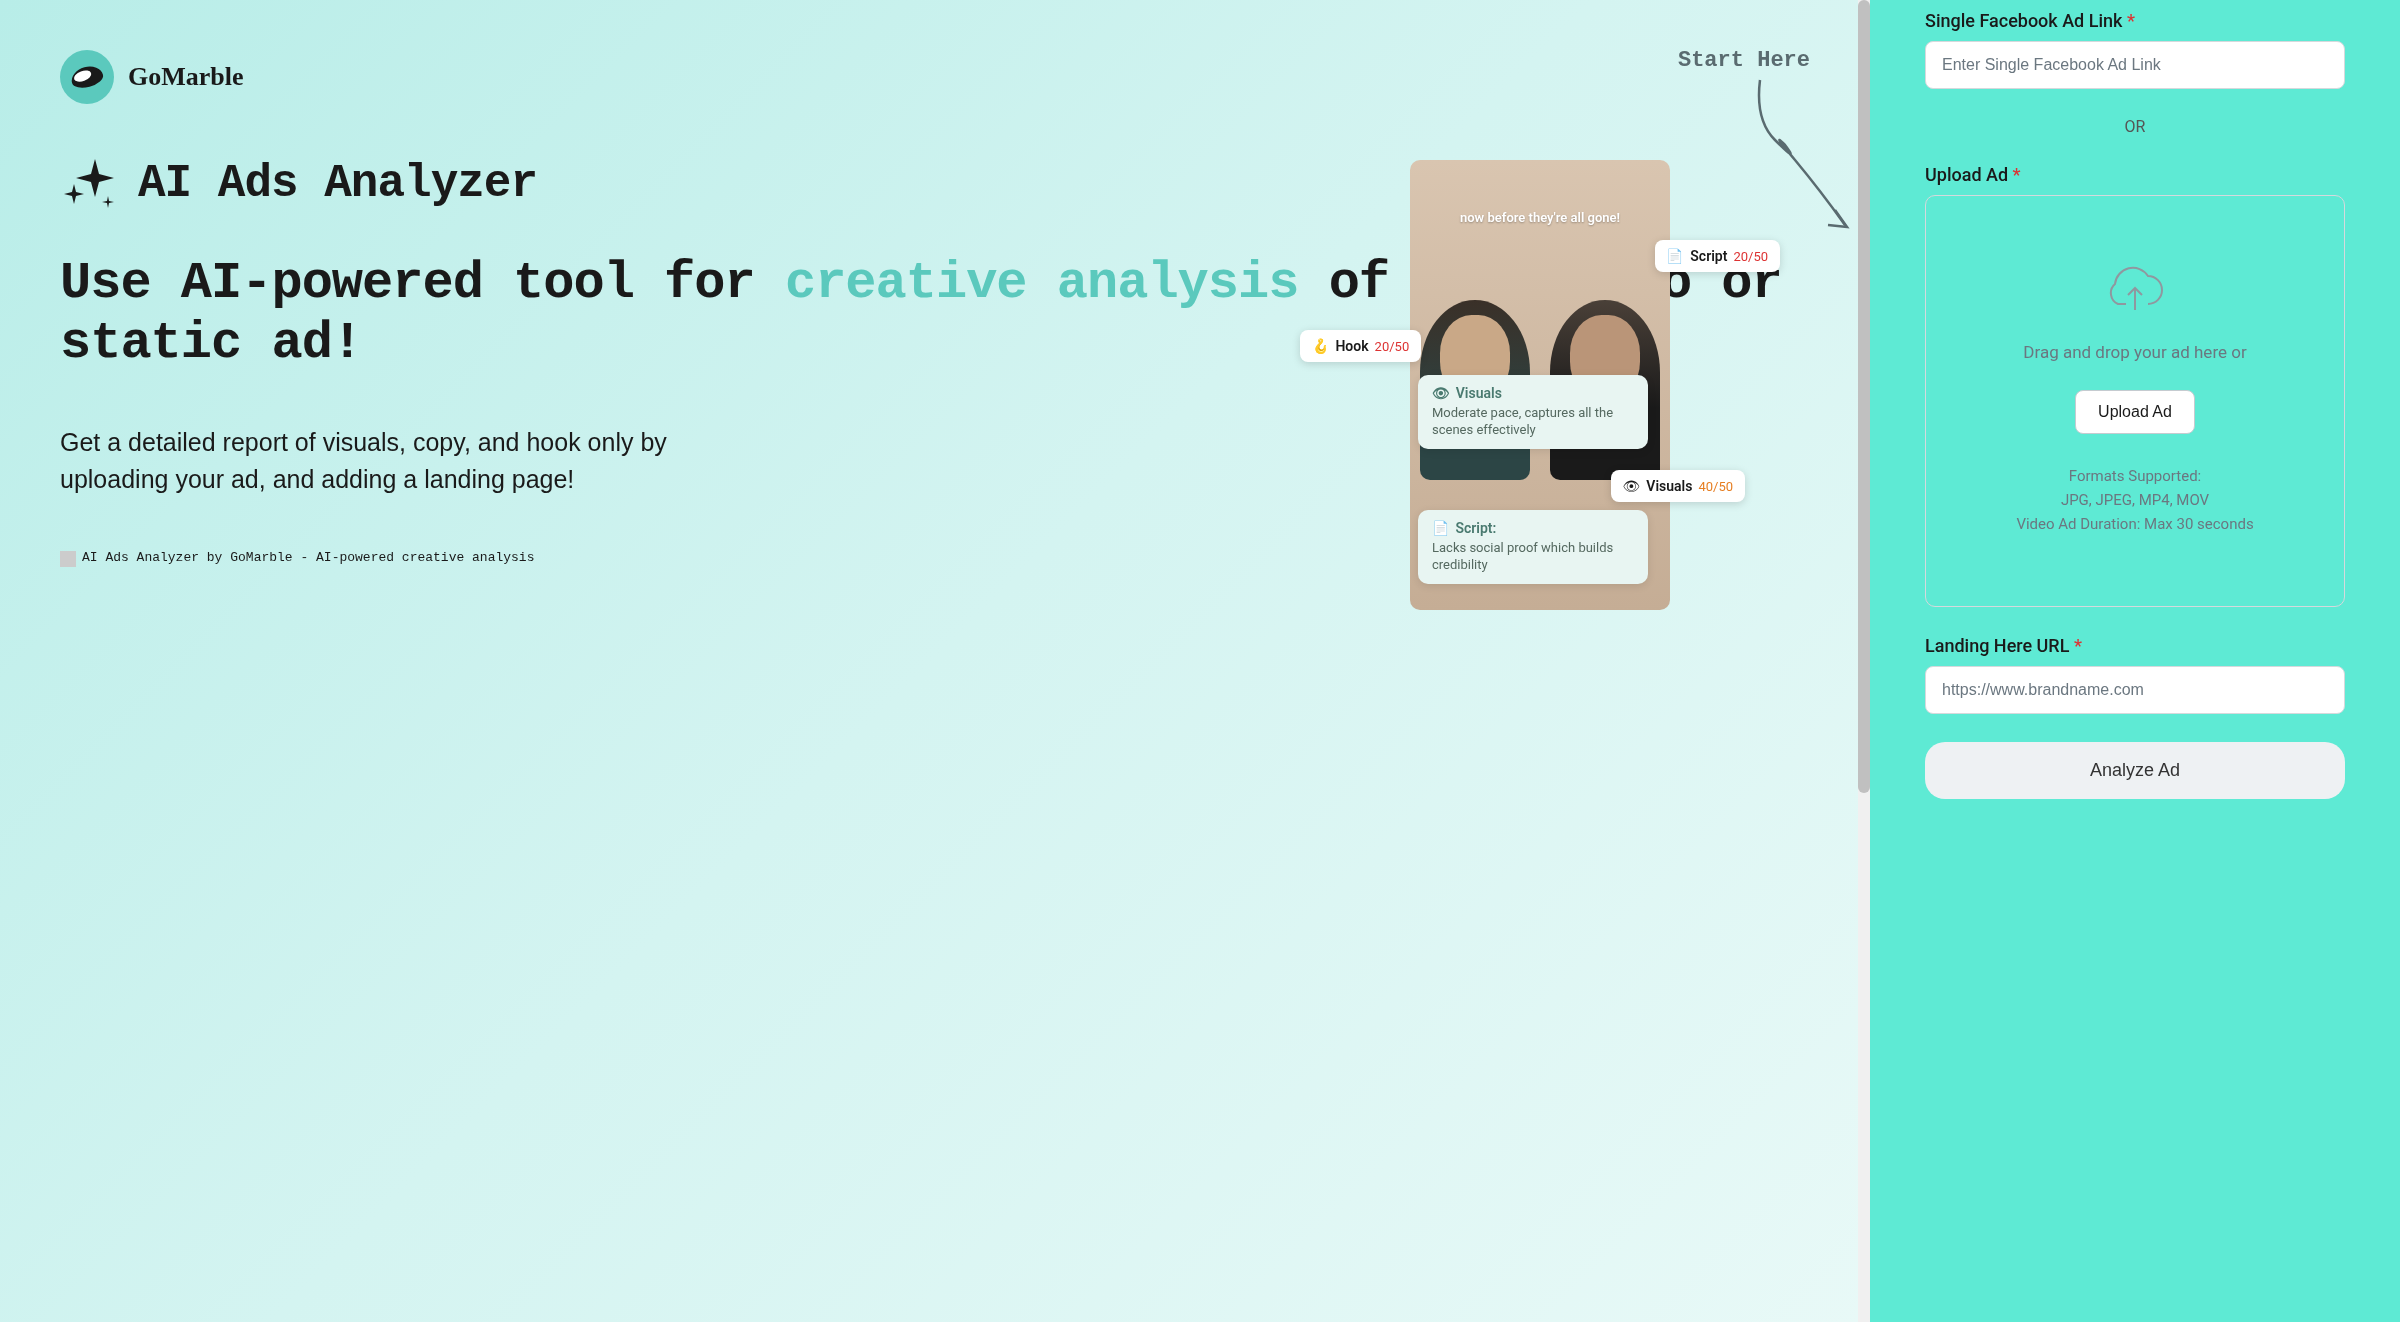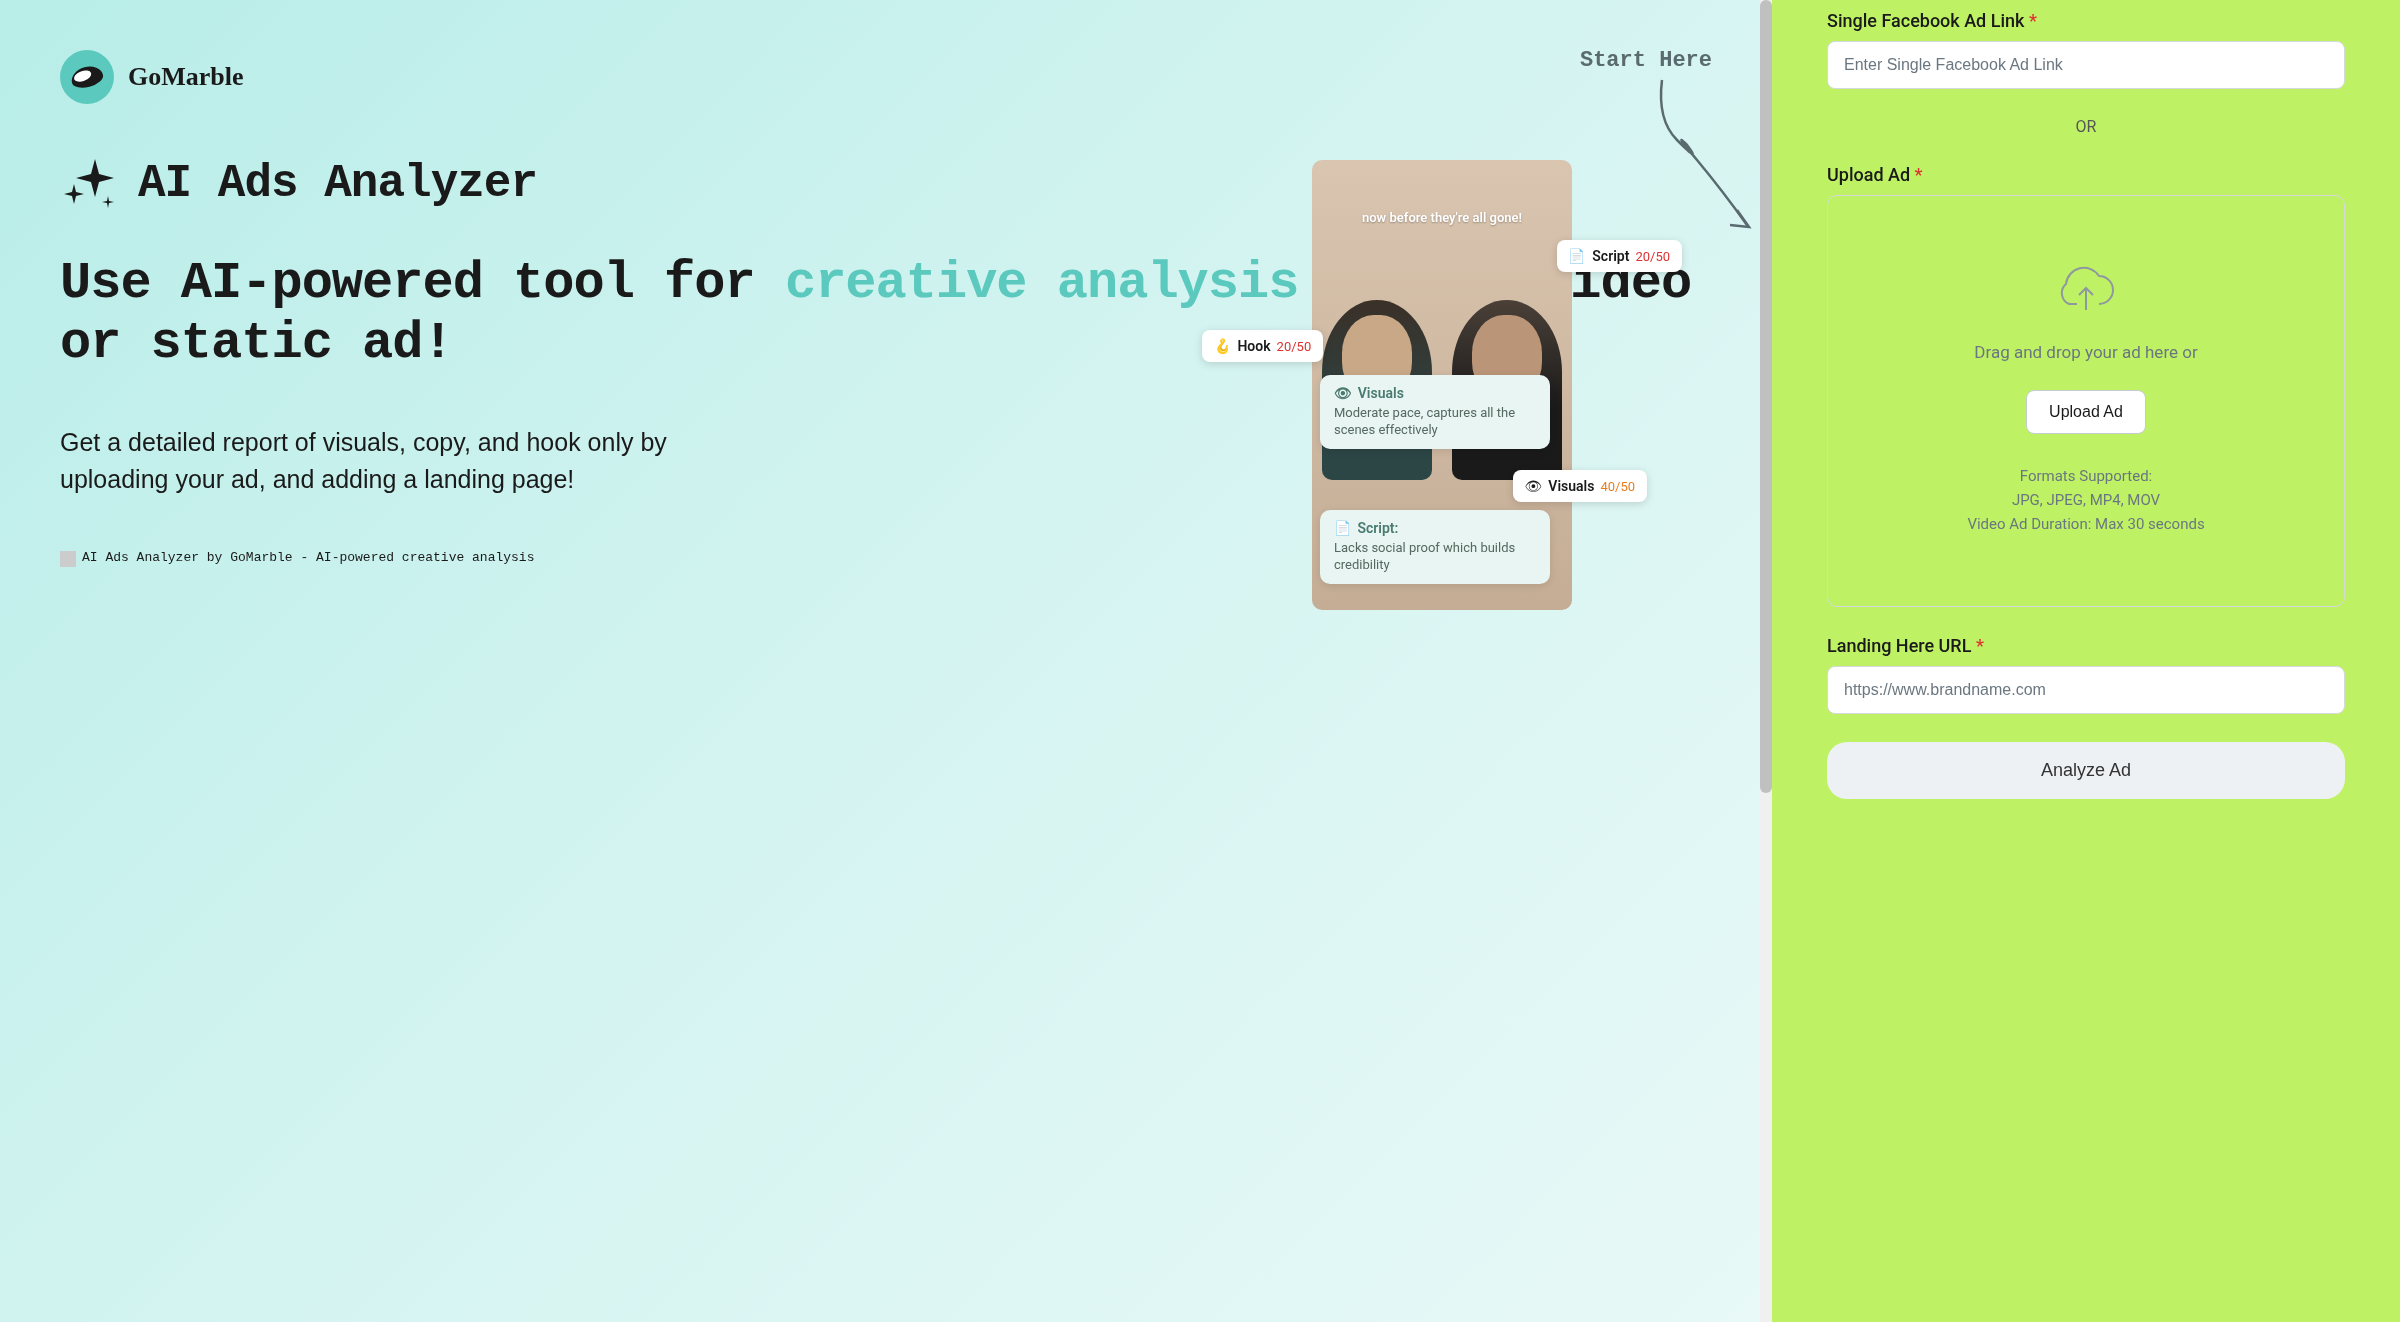--- a/index.html
+++ b/index.html
@@ -9,22 +9,22 @@
     
     .left-panel {
       flex: 1;
       background: linear-gradient(135deg, #b8ede8 0%, #d4f4f1 50%, #e8f9f7 100%);
       padding: 50px 60px;
       position: relative;
       overflow: hidden;
     }
     
     .right-panel {
-      width: 628px;
-      background: #bef264;
+      width: 530px;
+      background: #5eead4;
       padding: 10px 55px 40px 55px;
       display: flex;
       flex-direction: column;
       gap: 28px;
     }
     
     .logo-row { display: flex; align-items: center; gap: 14px; margin-bottom: 50px; }
     .logo-mark {
       width: 54px; height: 54px; border-radius: 50%;
       background: #5bc9bd;

